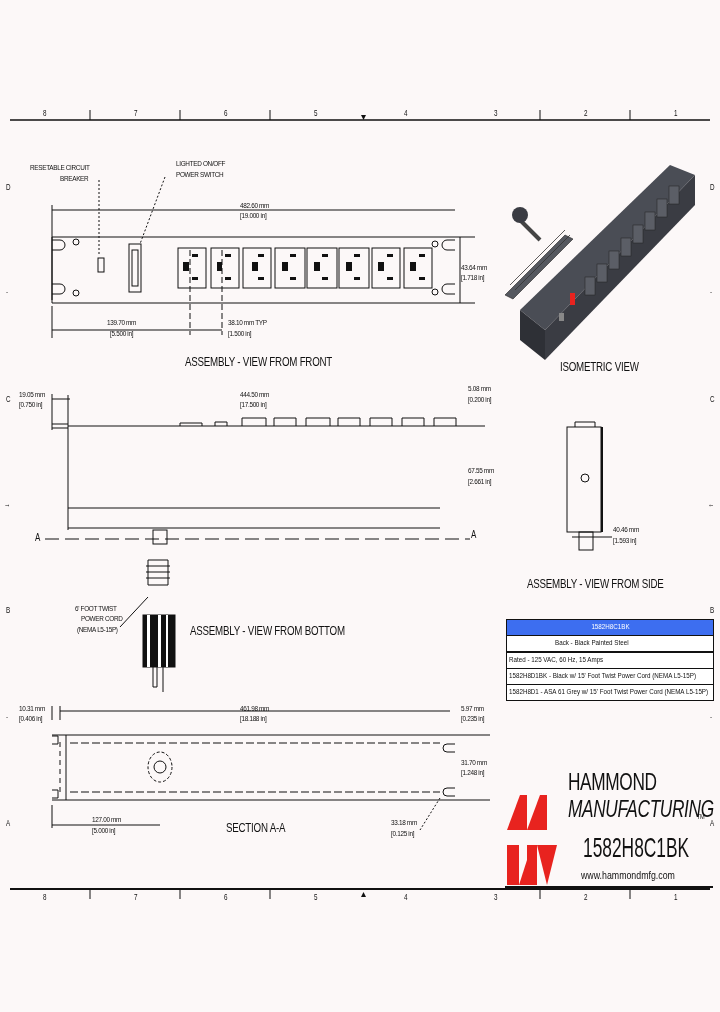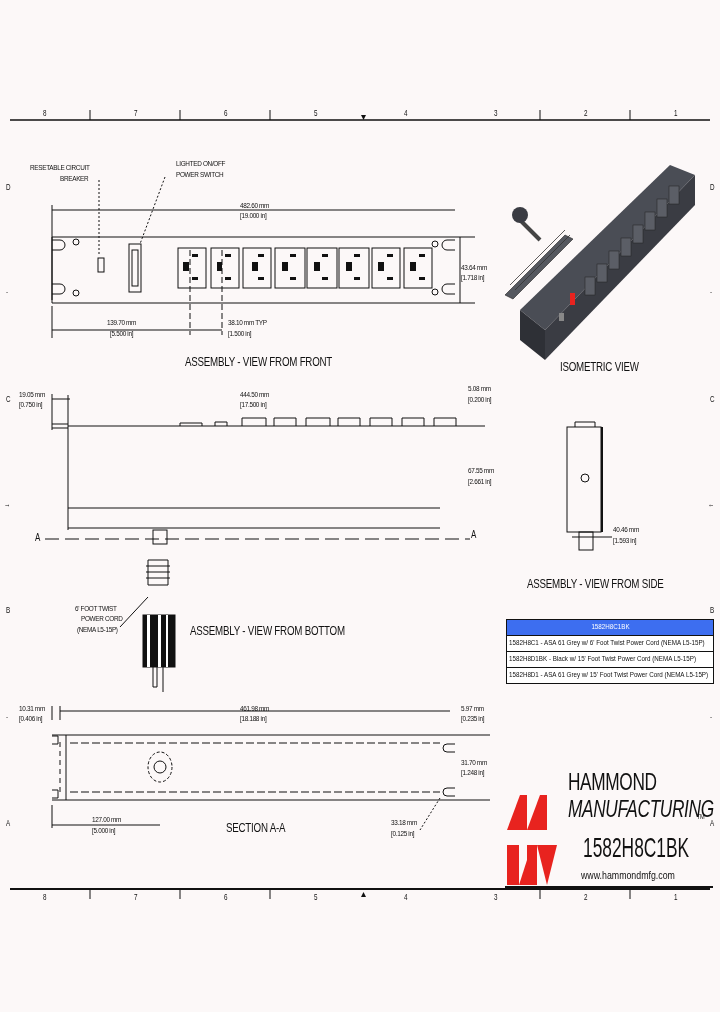--- a/index.html
+++ b/index.html
@@ -265,21 +265,22 @@
 <span class="t" style="left:461px;top:758px">31.70 mm</span>
 <span class="t" style="left:461px;top:768px">[1.248 in]</span>
 <span class="t" style="left:391px;top:818px">33.18 mm</span>
 <span class="t" style="left:391px;top:829px">[0.125 in]</span>
 <span class="t" style="left:92px;top:815px">127.00 mm</span>
 <span class="t" style="left:92px;top:826px">[5.000 in]</span>
 <span class="title" style="left:226px;top:820px">SECTION A-A</span>
 
 <div class="spec">
   <div class="row hdr first"><span>1582H8C1BK</span></div>
-  <div class="row"><span>1582H8C1 - ASA 61 Grey w/ 6' Foot Twist Power Cord (NEMA L5-15P)</span></div>
+  <div class="row" style="padding-left:48px"><span>Back - Black Painted Steel</span></div>
+  <div class="row thick"><span>Rated - 125 VAC, 60 Hz, 15 Amps</span></div>
   <div class="row"><span>1582H8D1BK - Black w/ 15' Foot Twist Power Cord (NEMA L5-15P)</span></div>
   <div class="row"><span>1582H8D1 - ASA 61 Grey w/ 15' Foot Twist Power Cord (NEMA L5-15P)</span></div>
 </div>
 
 <span class="logo-name" style="top:768px">HAMMOND</span>
 <span class="logo-name" style="top:795px;font-style:italic">MANUFACTURING</span>
 <span class="t" style="left:697px;top:812px;font-size:7px">TM</span>
 <span class="part-num">1582H8C1BK</span>
 <span class="url">www.hammondmfg.com</span>
 <div class="abs" style="left:505px;top:886px;width:208px;height:2px;background:#111"></div>

